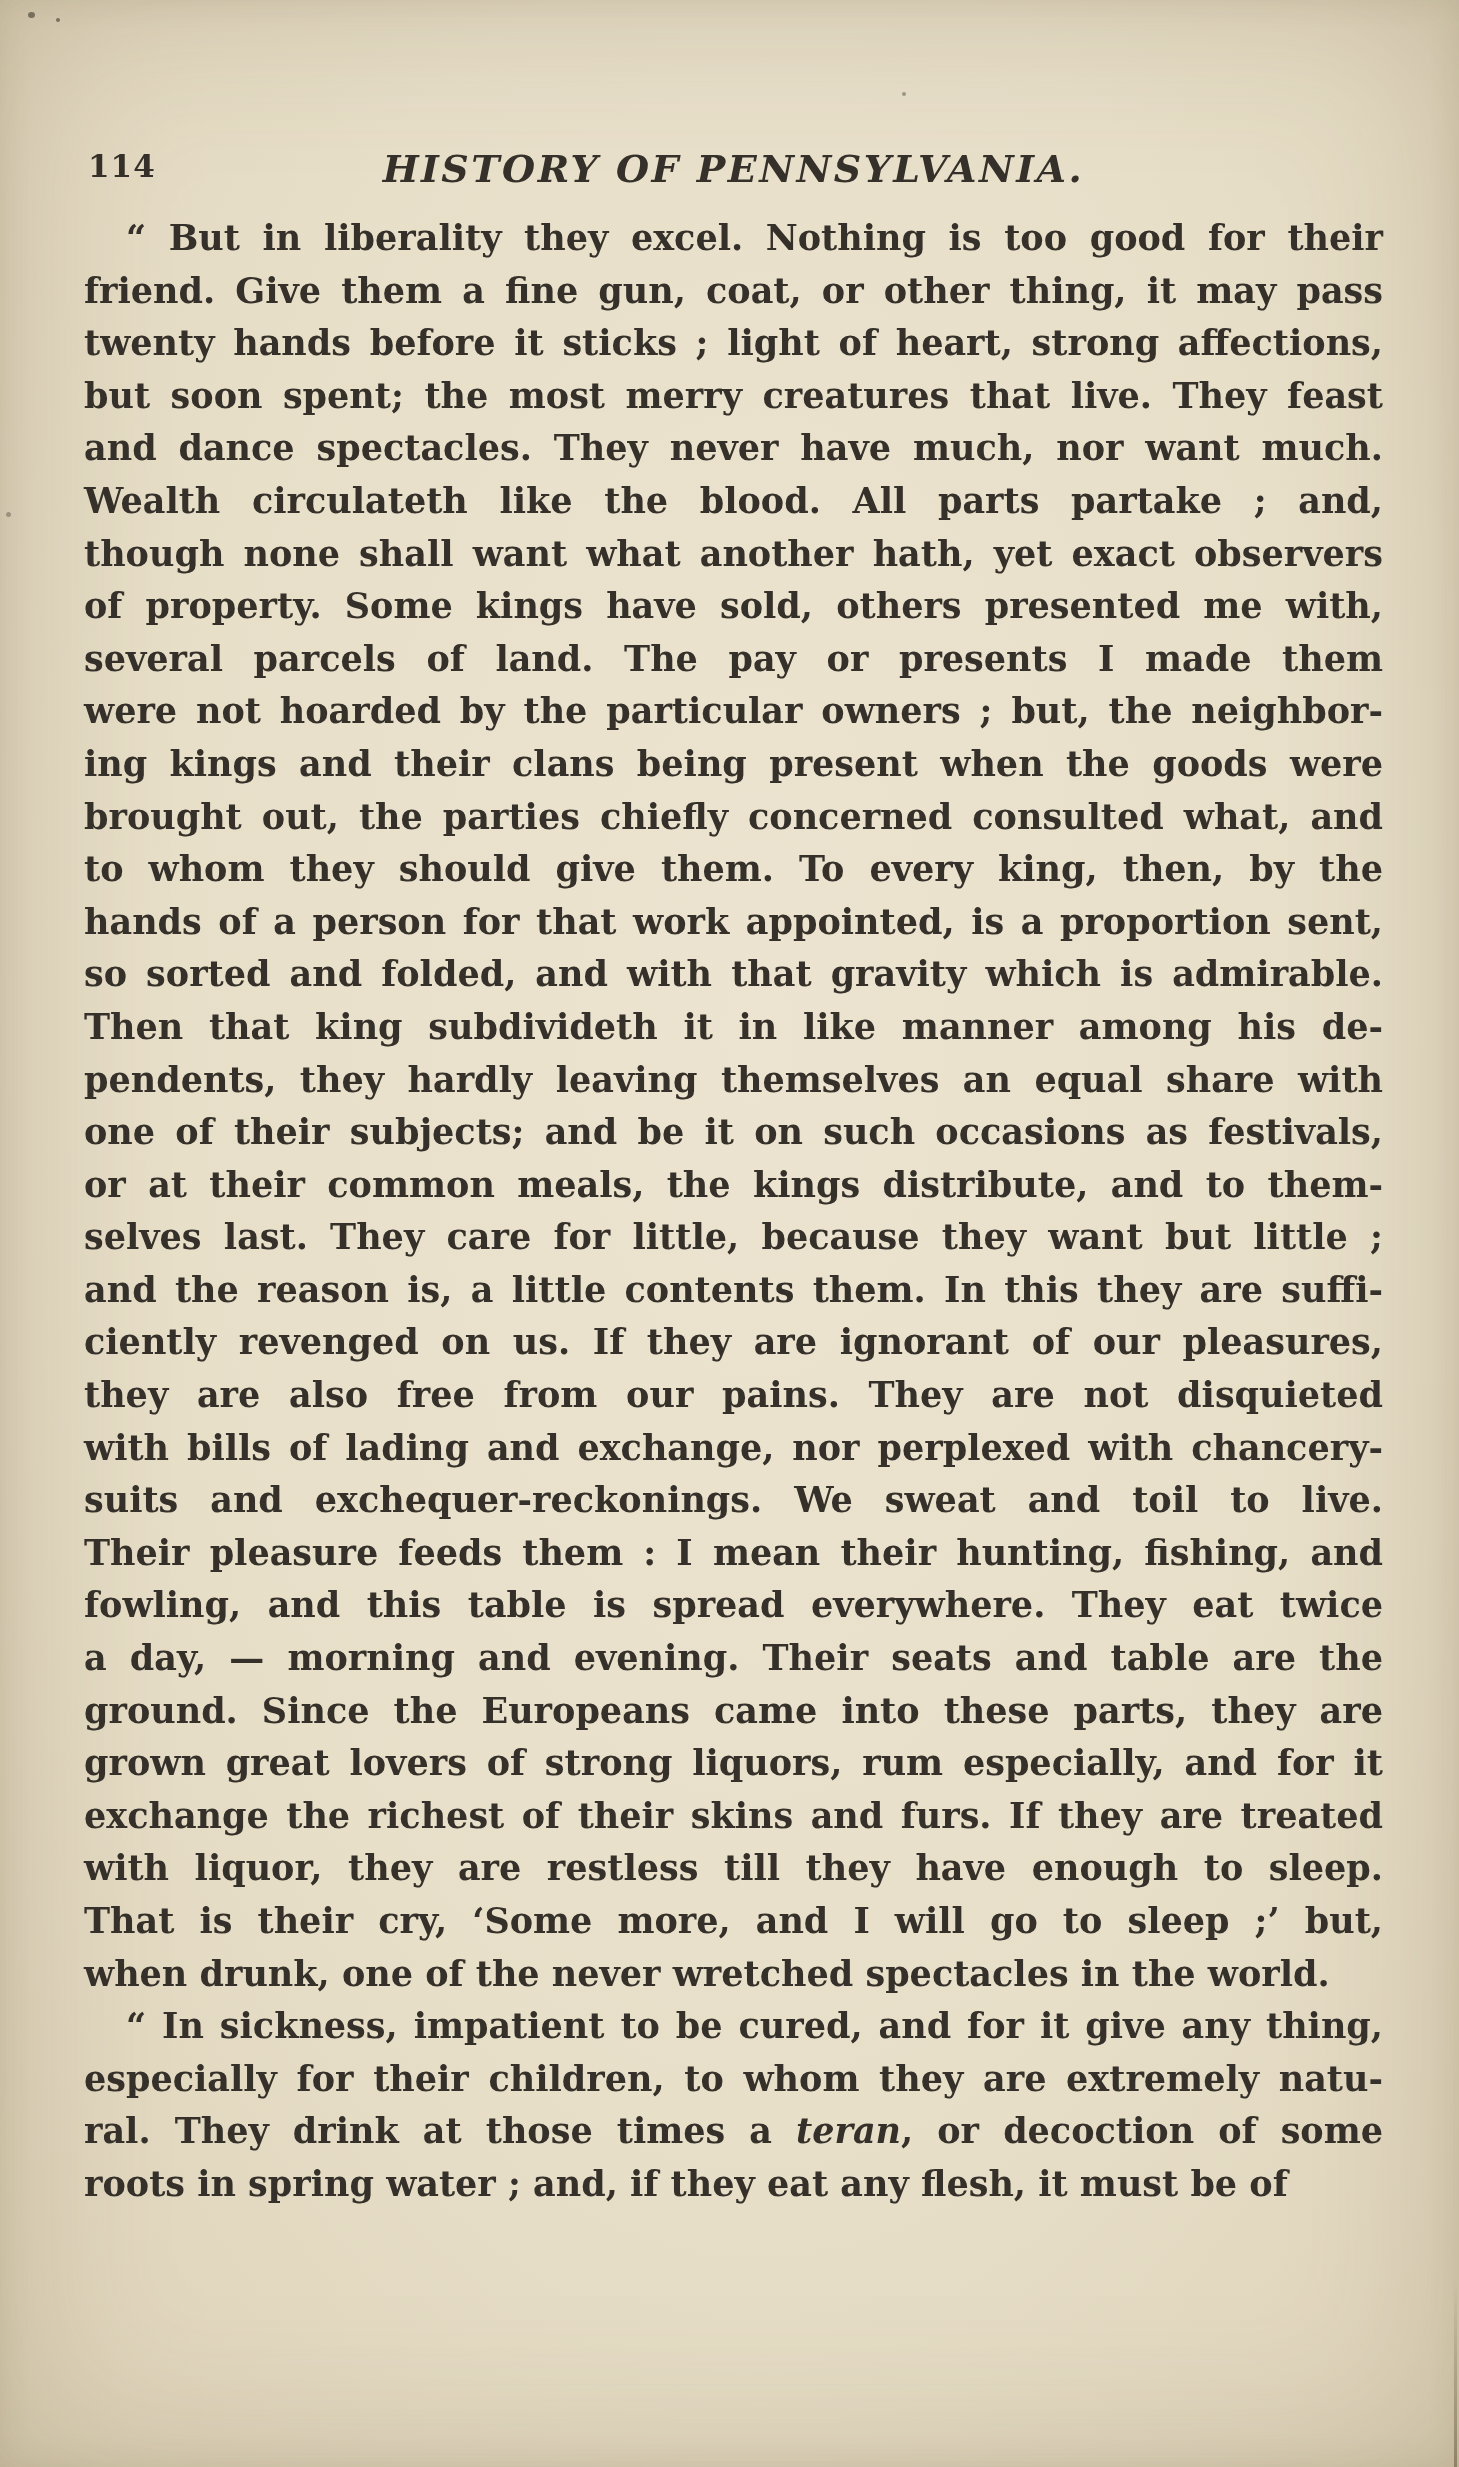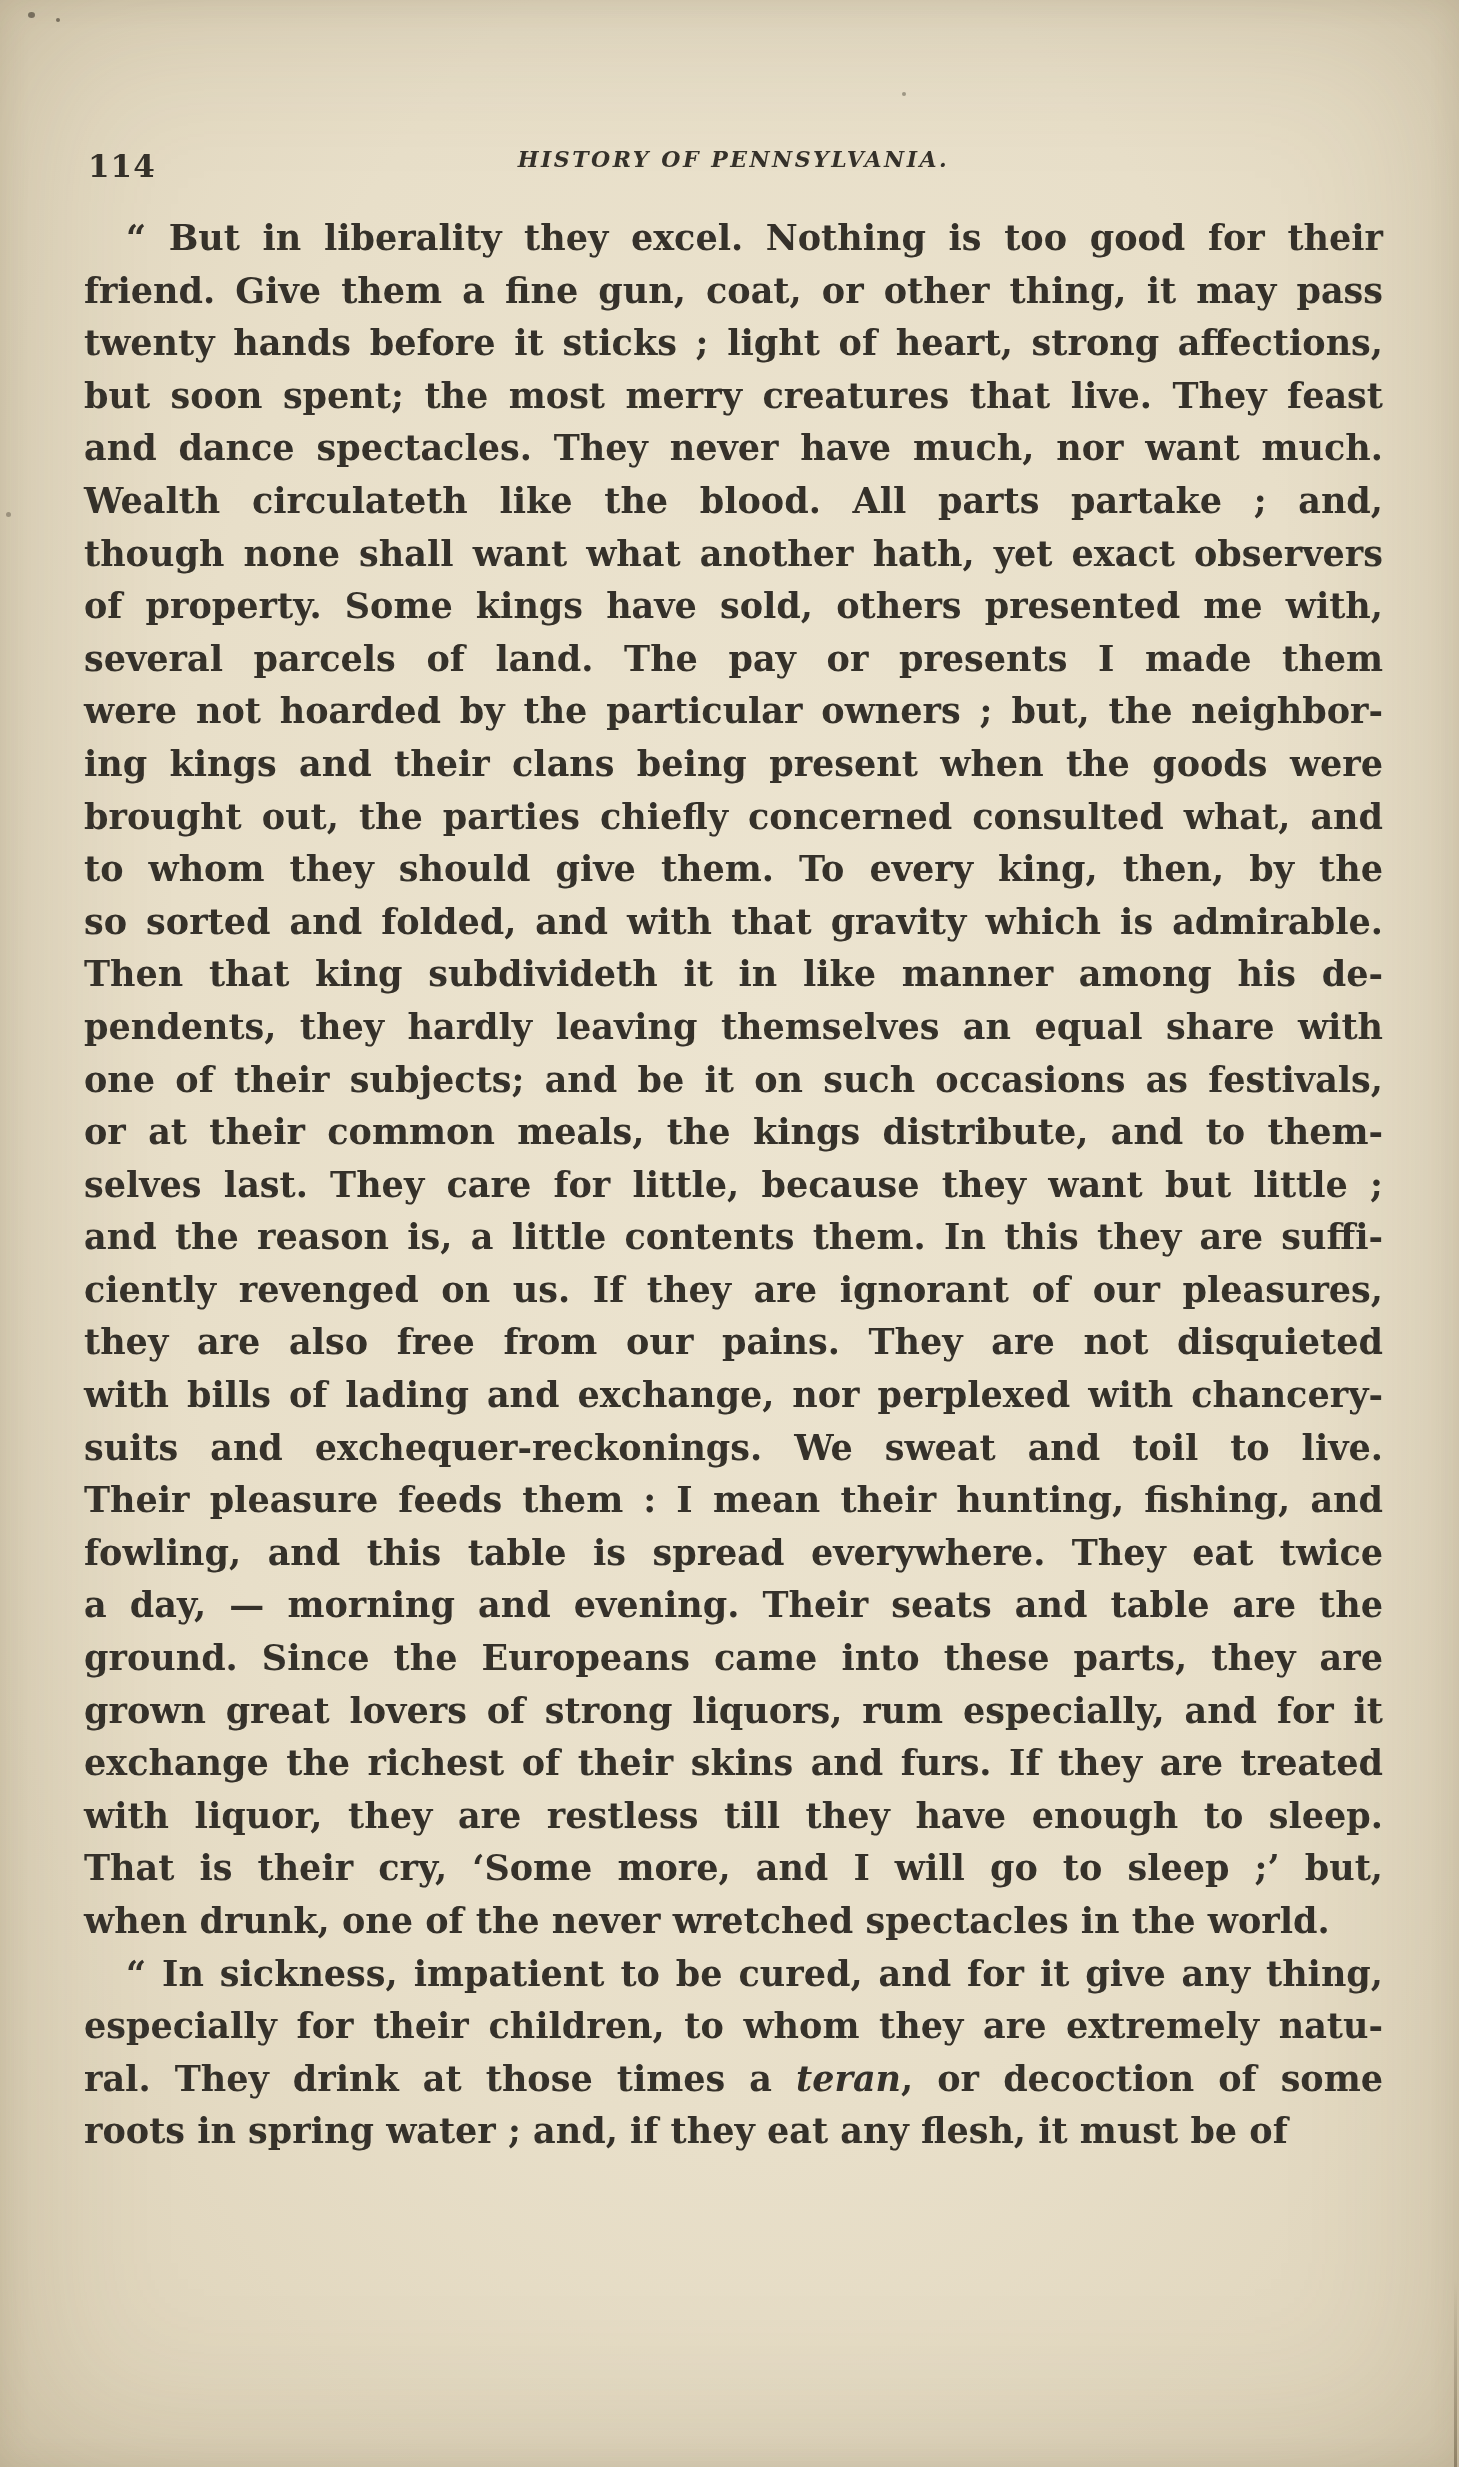--- a/index.html
+++ b/index.html
@@ -29,21 +29,21 @@
     position:absolute;
     left:4px;
     top:2px;
     font-size:31px;
     font-weight:bold;
     letter-spacing:1px;
   }
   .running-title{
     margin:0;
     text-align:center;
-    font-size:22px;
+    font-size:38px;
     font-weight:bold;
     font-style:italic;
     letter-spacing:2.5px;
   }
   .page-body{
     width:100%;
     font-weight:bold;
   }
   .paragraph{margin:0;}
   .line{
@@ -97,20 +97,21 @@
         <div class="line"><span>but soon spent; the most merry creatures that live.  They feast</span></div>
         <div class="line"><span>and dance spectacles.  They never have much, nor want much.</span></div>
         <div class="line"><span>Wealth circulateth like the blood.  All parts partake ; and,</span></div>
         <div class="line"><span>though none shall want what another hath, yet exact observers</span></div>
         <div class="line"><span>of property.  Some kings have sold, others presented me with,</span></div>
         <div class="line"><span>several parcels of land.  The pay or presents I made them</span></div>
         <div class="line"><span>were not hoarded by the particular owners ; but, the neighbor-</span></div>
         <div class="line"><span>ing kings and their clans being present when the goods were</span></div>
         <div class="line"><span>brought out, the parties chiefly concerned consulted what, and</span></div>
         <div class="line"><span>to whom they should give them.  To every king, then, by the</span></div>
+        <div class="line"><span>hands of a person for that work appointed, is a proportion sent,</span></div>
         <div class="line"><span>so sorted and folded, and with that gravity which is admirable.</span></div>
         <div class="line"><span>Then that king subdivideth it in like manner among his de-</span></div>
         <div class="line"><span>pendents, they hardly leaving themselves an equal share with</span></div>
         <div class="line"><span>one of their subjects; and be it on such occasions as festivals,</span></div>
         <div class="line"><span>or at their common meals, the kings distribute, and to them-</span></div>
         <div class="line"><span>selves last.  They care for little, because they want but little ;</span></div>
         <div class="line"><span>and the reason is, a little contents them.  In this they are suffi-</span></div>
         <div class="line"><span>ciently revenged on us.  If they are ignorant of our pleasures,</span></div>
         <div class="line"><span>they are also free from our pains.  They are not disquieted</span></div>
         <div class="line"><span>with bills of lading and exchange, nor perplexed with chancery-</span></div>

